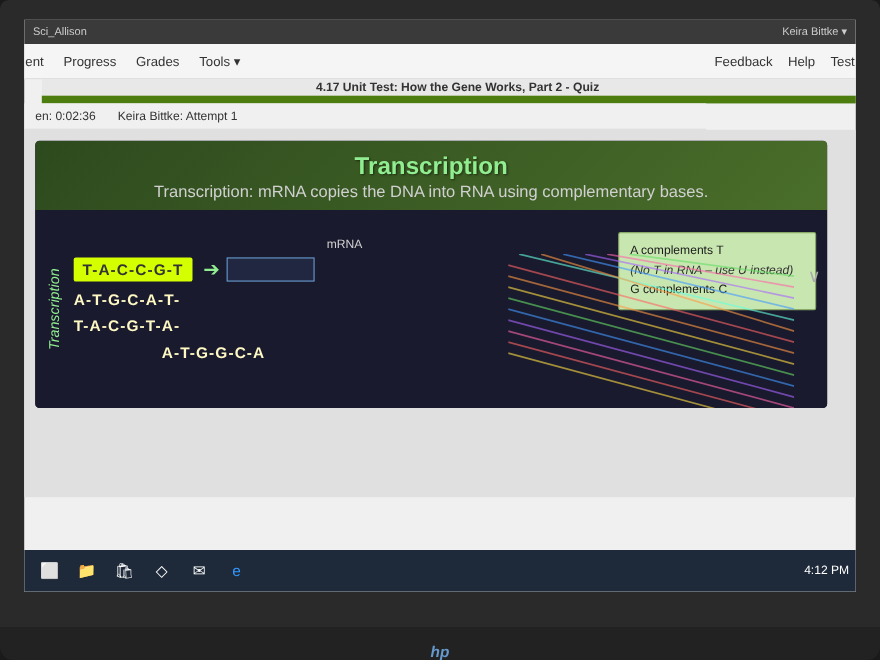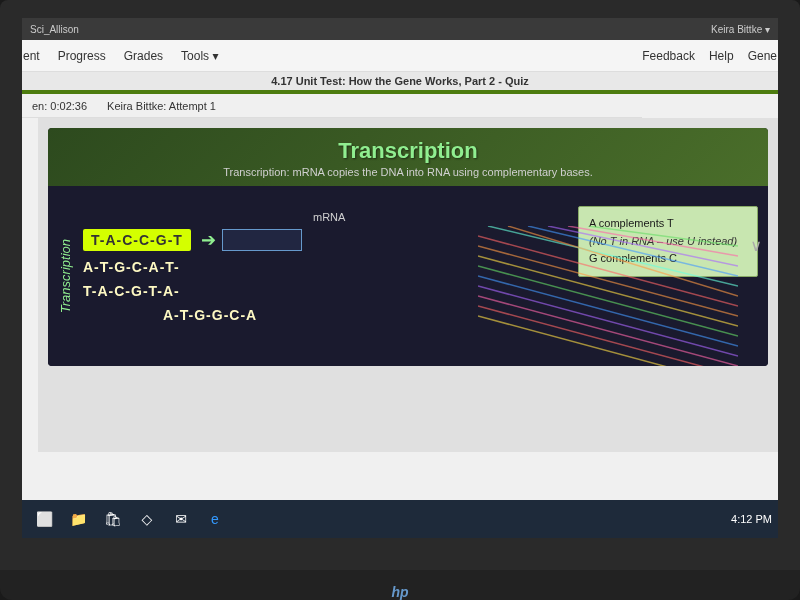--- a/index.html
+++ b/index.html
@@ -115,28 +115,28 @@
     }
 
     .nav-right-item {
       font-size: 12px;
       color: #333;
     }
 
     
     .quiz-title-bar {
       position: absolute;
-      top: 54px; left: 0;
+      top: 54px; left: 16px;
       width: 756px;
       height: 22px;
       background: #e8e8e8;
       display: flex;
       align-items: center;
       justify-content: center;
-      border-bottom: 4px solid #4d7c0f;
+      border-bottom: 7px solid #4d7c0f;
     }
 
     .quiz-title-text {
       font-size: 11px;
       color: #333;
       font-weight: bold;
     }
 
     
     .attempt-bar {
@@ -158,21 +158,21 @@
     }
 
     .attempt-label {
       font-size: 11px;
       color: #333;
     }
 
     
     .content-area {
       position: absolute;
-      top: 100px; left: 16px;
+      top: 100px; left: 0;
       width: 756px;
       height: 334px;
       background: #e0e0e0;
       overflow: hidden;
     }
 
     
     .transcription-card {
       position: absolute;
       top: 10px; left: 10px;
@@ -189,21 +189,21 @@
     }
 
     .card-header-title {
       font-size: 22px;
       color: #90ee90;
       font-weight: bold;
       text-shadow: 1px 1px 2px rgba(0,0,0,0.5);
     }
 
     .card-header-subtitle {
-      font-size: 11px;
+      font-size: 15px;
       color: #d0d0d0;
       margin-top: 2px;
     }
 
     .card-body {
       background: #1a1a2e;
       padding: 10px;
       display: flex;
       align-items: center;
       min-height: 180px;
@@ -342,21 +342,21 @@
     </div>
 
     <div class="nav-bar">
       <span class="nav-item">ent</span>
       <span class="nav-item">Progress</span>
       <span class="nav-item">Grades</span>
       <span class="nav-item">Tools ▾</span>
       <div class="nav-right">
         <span class="nav-right-item">Feedback</span>
         <span class="nav-right-item">Help</span>
-        <span class="nav-right-item">Gene</span>
+        <span class="nav-right-item">Test</span>
       </div>
     </div>
 
     <div class="quiz-title-bar">
       <span class="quiz-title-text">4.17 Unit Test: How the Gene Works, Part 2 - Quiz</span>
     </div>
 
     <div class="attempt-bar">
       <span class="attempt-timer">en: 0:02:36</span>
       <span class="attempt-label">Keira Bittke: Attempt 1</span>

